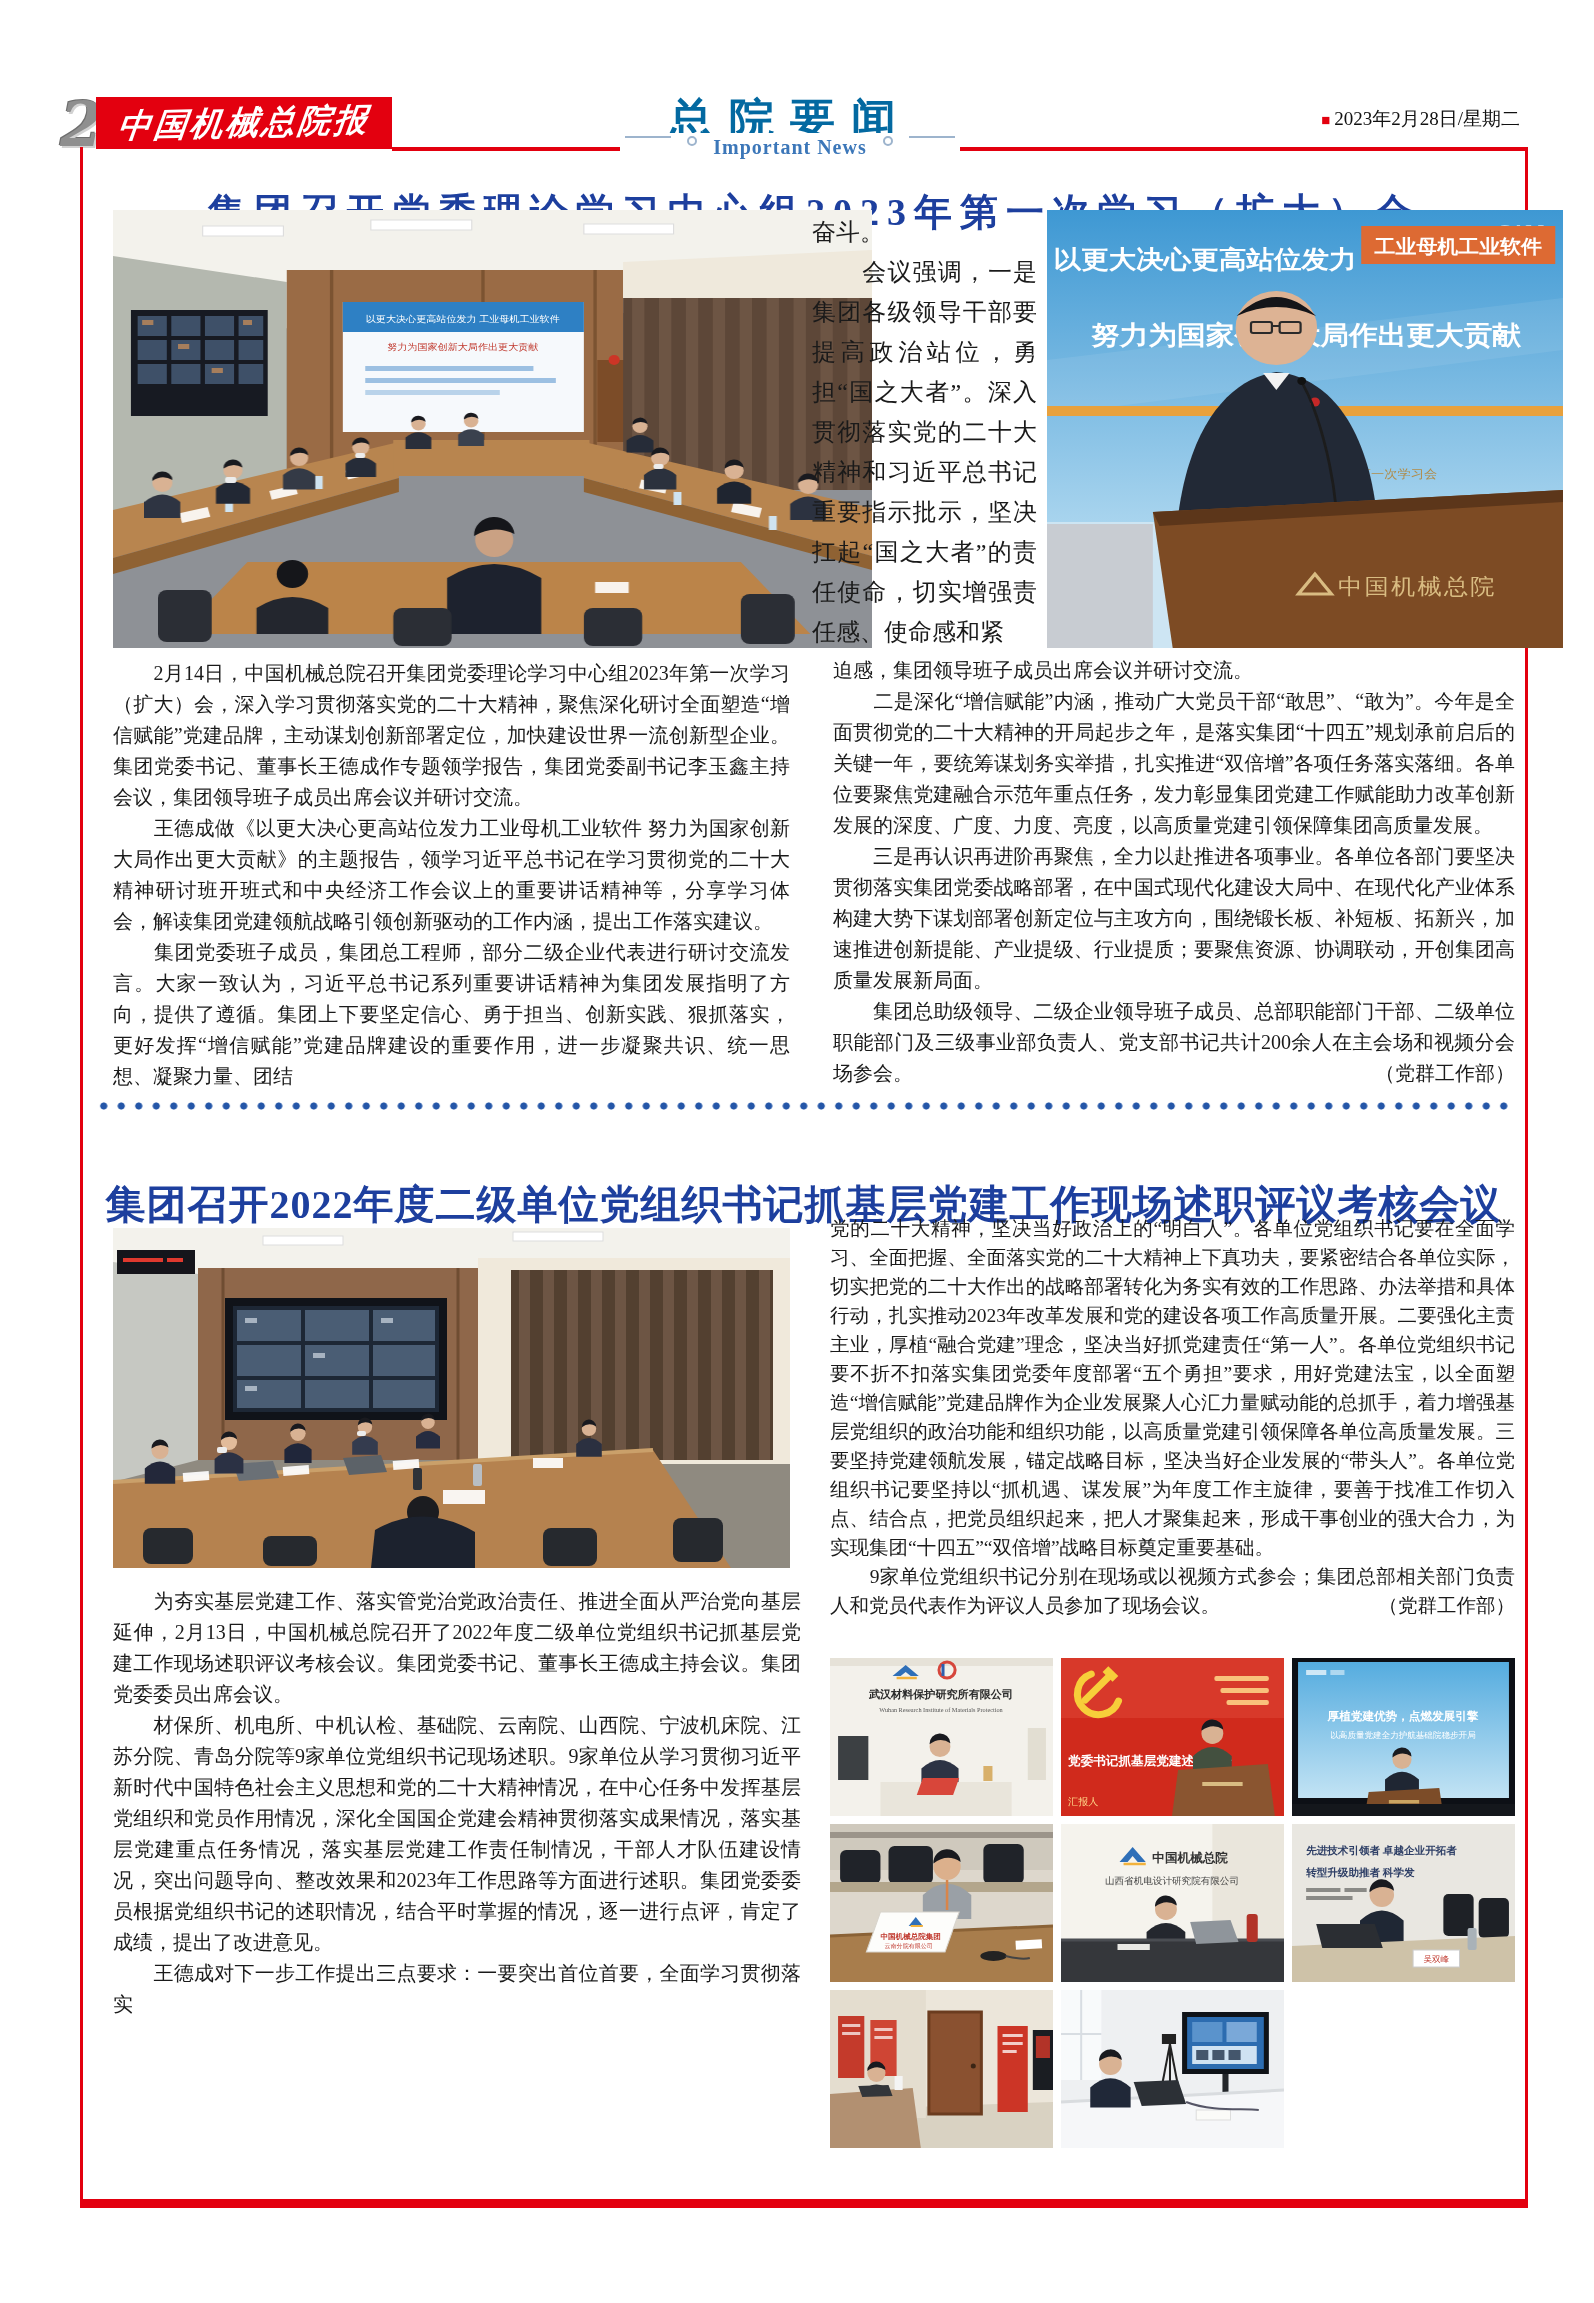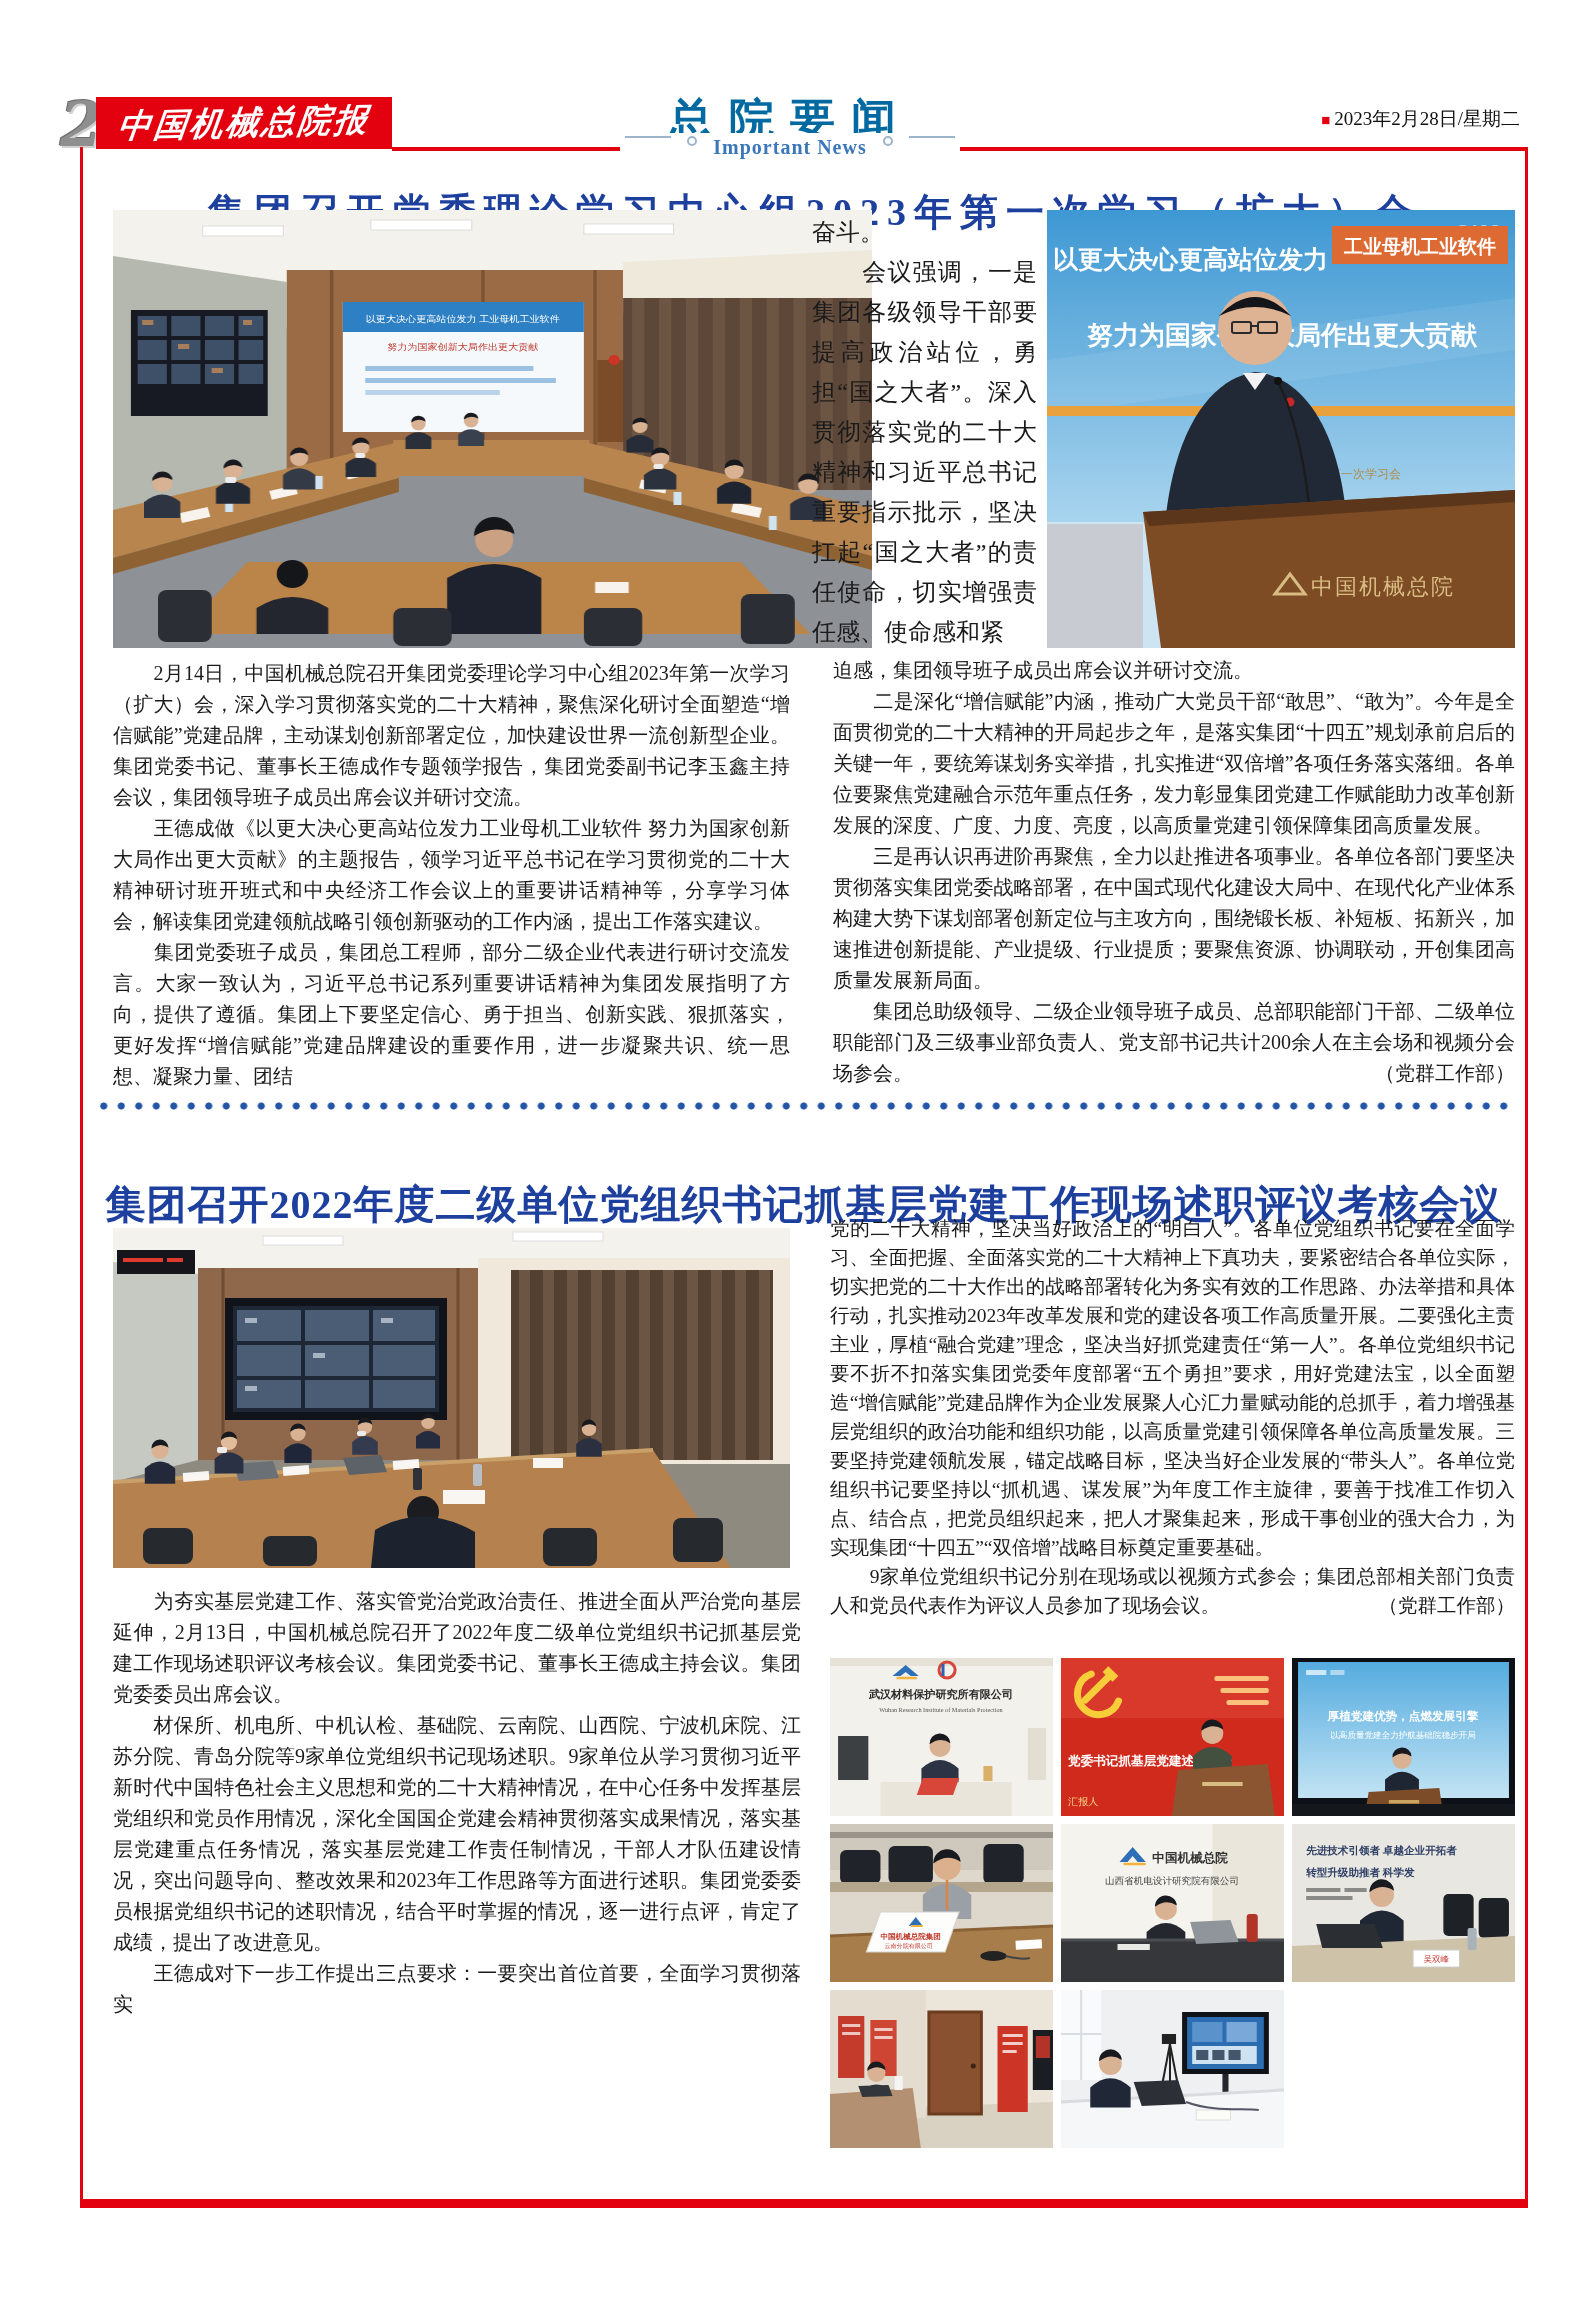--- a/index.html
+++ b/index.html
@@ -39,21 +39,21 @@
   .a2right{left:830px;top:1214px;width:685px;font-size:19.5px;line-height:29px;}
   .a2left{left:113px;top:1586px;width:688px;font-size:20px;line-height:31px;}
   .byline{float:right;}
   .dotsep{left:95px;top:1100px;width:1420px;height:12px;
           background-image:radial-gradient(circle,#2456a8 3.2px,rgba(0,0,0,0) 3.9px);
           background-size:17.5px 12px;background-position:left center;background-repeat:repeat-x;}
   
   .ph{overflow:hidden;}
   .ph svg{display:block;width:100%;height:100%;}
   .photo1{left:113px;top:210px;width:759px;height:438px;}
-  .photo2{left:1047px;top:210px;width:468px;height:438px;}
+  .photo2{left:1047px;top:210px;width:516px;height:438px;}
   .photo3{left:113px;top:1228px;width:677px;height:340px;}
   .pgrid{left:830px;top:1658px;width:685px;display:grid;grid-template-columns:repeat(3,1fr);
          grid-auto-rows:158px;gap:8px;}
   .pgrid figure{overflow:hidden;}
   .pgrid svg{display:block;width:100%;height:100%;}
   svg text{font-family:"Liberation Serif","DejaVu Serif",serif;}
 </style>
 </head>
 <body>
 

